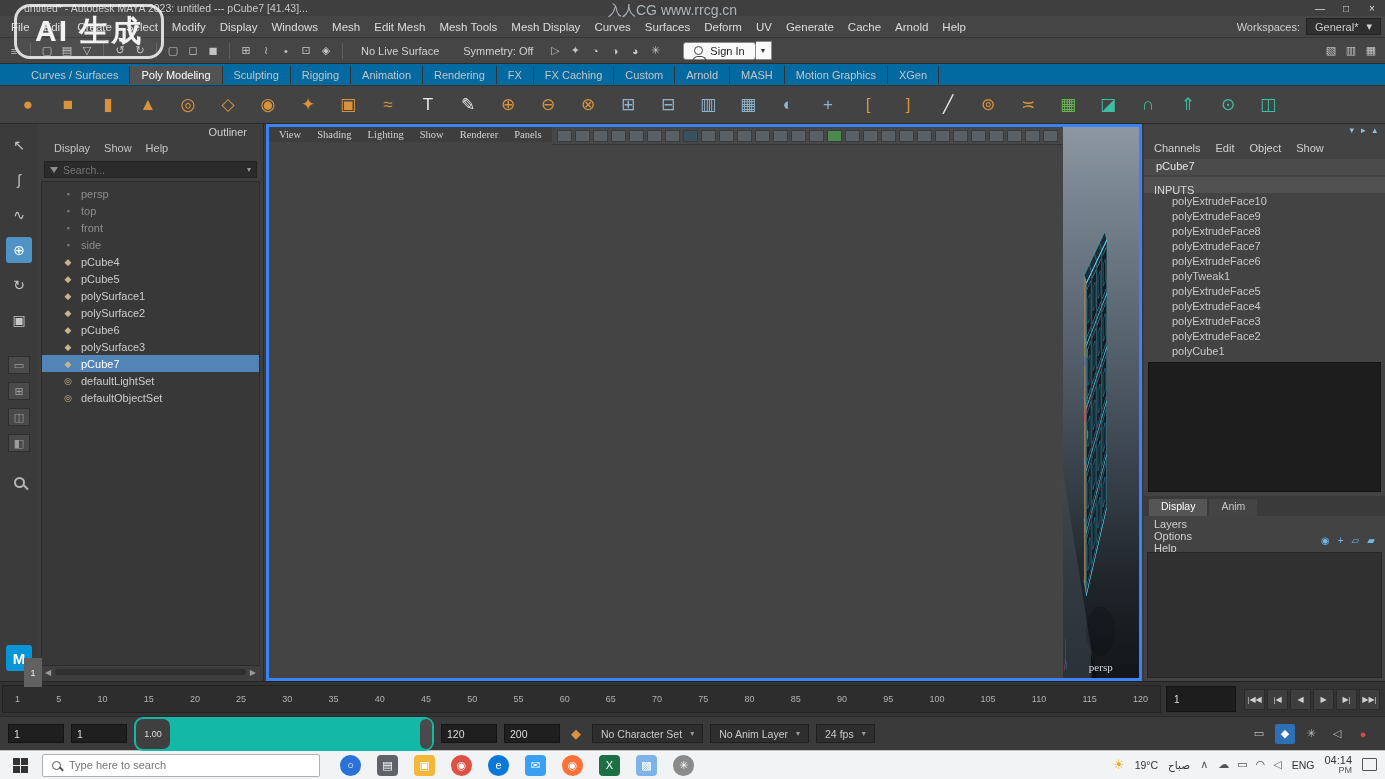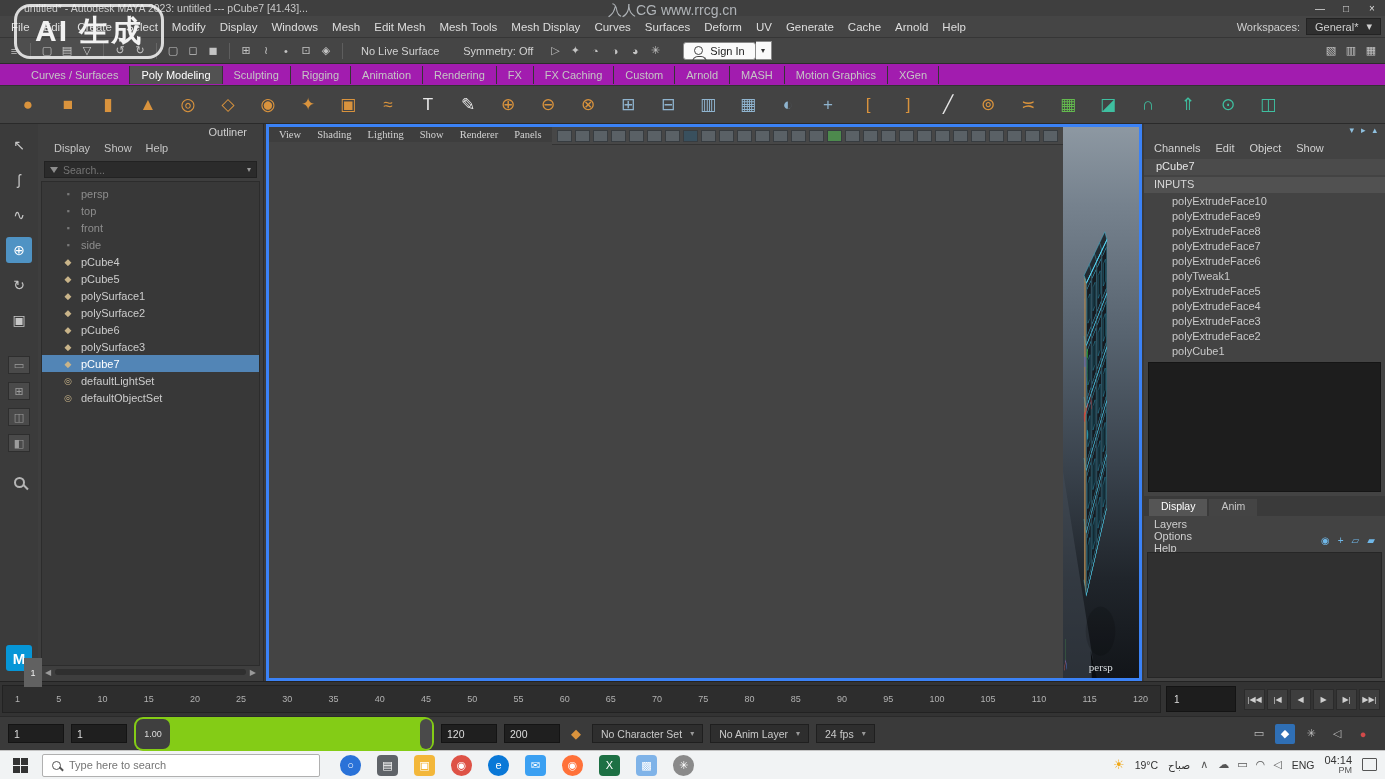--- a/index.html
+++ b/index.html
@@ -34,21 +34,21 @@
   .signin { display:flex; align-items:center; gap:7px; background:#fafafa; border:1px solid #8a8a8a;
     border-radius:3px; padding:2px 10px; color:#222; font-size:11px; margin-left:18px; }
   .person { width:9px; height:9px; border:1.5px solid #444; border-radius:50%; position:relative; }
   .person::after { content:''; position:absolute; left:-3px; top:9px; width:13px; height:5px;
     border:1.5px solid #444; border-bottom:none; border-radius:6px 6px 0 0; }
   .signin-carat { width:16px; height:19px; background:#fafafa; border:1px solid #8a8a8a; border-left:none;
     display:flex; align-items:center; justify-content:center; font-size:8px; color:#333; }
   .sl-right { margin-left:auto; display:flex; }
 
   
-  .shelf-tabs { height:22px; background:#a21caf; font-size:11px; color:#c5c5c5; border-bottom:1px solid #333; padding-left:20px; }
+  .shelf-tabs { height:22px; background:#0369a1; font-size:11px; color:#c5c5c5; border-bottom:1px solid #333; padding-left:20px; }
   .tab { padding:3px 11px; border-right:1px solid #343434; white-space:nowrap; }
   .tab.on { background:#525252; color:#fff; }
   .shelf { height:38px; background:#434343; border-bottom:1px solid #2a2a2a; padding-left:8px; }
   .shelf-ico { width:30px; height:30px; margin:0 5px; display:flex; align-items:center; justify-content:center; font-size:17px; }
   .c-orange { color:#d9933d; } .c-blue { color:#8fb4cf; } .c-teal { color:#3fbfa0; }
   .c-green { color:#63b94e; } .c-light { color:#e8e8e8; }
 
   
   .main { flex:1; display:flex; min-height:0; background:#3a3a3a; }
 
@@ -93,21 +93,21 @@
   .vp-svg { position:absolute; inset:0; width:100%; height:100%; }
   .vp-wm { position:absolute; left:160px; top:238px; color:#1b6ef5; font-size:19px; font-weight:bold;
     letter-spacing:7px; white-space:nowrap; z-index:5; }
   .persp-label { position:absolute; bottom:5px; left:50%; transform:translateX(-50%); color:#d5d9dc; font-size:11px; z-index:5; }
 
   
   .channelbox { width:241px; background:#434343; display:flex; flex-direction:column; font-size:11px; }
   .cb-top { height:15px; display:flex; justify-content:flex-end; gap:7px; padding:1px 8px; color:#8fc1e0; font-size:9px; }
   .cb-menus { display:flex; gap:15px; padding:3px 10px; color:#d2d2d2; height:20px; }
   .cb-obj { height:16px; padding:1px 12px; color:#e6e6e6; background:#4b4b4b; }
-  .cb-inputs { height:16px; padding:1px 10px; color:#d8d8d8; background:#515151; margin-top:2px; }
+  .cb-inputs { height:16px; padding:7px 10px; color:#d8d8d8; background:#515151; margin-top:2px; }
   .cb-list { color:#c9c9c9; }
   .cb-row { height:15px; padding-left:28px; display:flex; align-items:center; }
   .cb-values { height:130px; background:#1d1d1d; border:1px solid #151515; margin:4px 4px; }
   .layer-tabs { display:flex; gap:2px; background:#3a3a3a; padding:3px 5px 0; height:20px; }
   .ltab { padding:1px 12px; background:#444; color:#c5c5c5; font-size:10.5px; }
   .ltab.on { background:#555; color:#fff; }
   .layer-menus { display:flex; padding:2px 10px; color:#cfcfcf; height:18px;flex-direction:column; }
   .layer-icons { display:flex; justify-content:flex-end; gap:8px; padding:1px 10px; height:16px; color:#6fb7e8; font-size:10px; }
   .layer-list { flex:1; background:#303030; margin:2px 3px 3px; border:1px solid #262626; }
 
@@ -120,21 +120,21 @@
   .ts-cur { width:70px; margin:4px 3px; background:#1d1d1d; border:1px solid #141414; color:#ddd;
     font-size:10px; display:flex; align-items:center; padding:0 7px; }
   .ts-controls { display:flex; align-items:center; gap:2px; padding:0 5px; }
   .ts-btn { min-width:21px; height:21px; padding:0 2px; color:#cfcfcf; font-size:8px; display:flex; align-items:center;
     justify-content:center; background:#3e3e3e; border:1px solid #2b2b2b; white-space:nowrap; }
 
   
   .rangeslider { height:34px; background:#3a3a3a; display:flex; align-items:center; gap:7px; padding:0 8px;
     font-size:10.5px; color:#cccccc; border-top:1px solid #2a2a2a; }
   .rs-field { width:56px; height:19px; background:#1f1f1f; border:1px solid #141414; color:#ddd; font-size:10.5px; padding:0 5px; }
-  .rs-track { width:300px; height:34px; background:#84cc16; border-radius:9px; position:relative; }
+  .rs-track { width:300px; height:34px; background:#14b8a6; border-radius:9px; position:relative; }
   .rs-handle-l { position:absolute; left:2px; top:2px; bottom:2px; width:34px; background:#3f3f3f; border-radius:7px;
     color:#ddd; font-size:9px; display:flex; align-items:center; justify-content:center; }
   .rs-handle-r { position:absolute; right:2px; top:2px; bottom:2px; width:12px; background:#4a4a4a; border-radius:6px; }
   .key-ico { color:#d9933d; font-size:13px; margin:0 4px; }
   .rs-sel { height:19px; background:#2e2e2e; border:1px solid #1f1f1f; color:#c9c9c9;
     display:flex; align-items:center; gap:8px; padding:0 8px; white-space:nowrap; }
   .rs-sel .carat { font-size:8px; color:#999; }
   .rs-ico { width:20px; height:20px; display:flex; align-items:center; justify-content:center; color:#bdbdbd; font-size:11px; }
   .rs-ico.blue { background:#2f6fb5; color:#fff; border-radius:2px; }
   .rs-ico.red { color:#d24a4a; }

